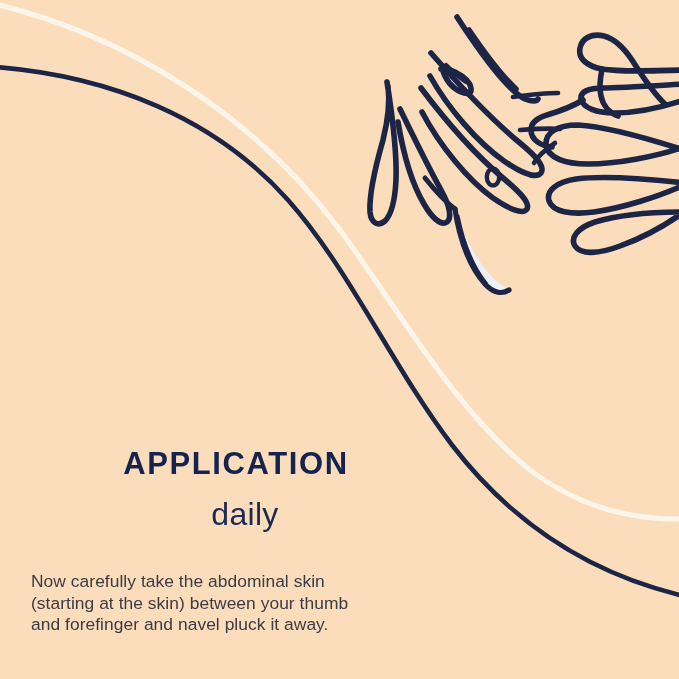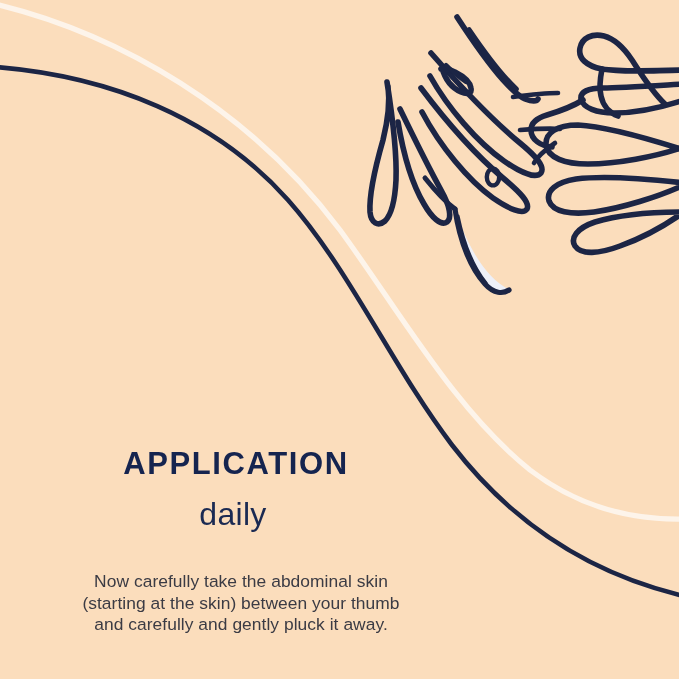--- a/index.html
+++ b/index.html
@@ -40,21 +40,21 @@
     text-align: center;
     font-size: 31px;
     font-weight: bold;
     letter-spacing: 1.6px;
     color: #15244f;
     line-height: 1.0;
     white-space: nowrap;
   }
   #subhead {
     position: absolute;
-    left: 0;
+    left: 12px;
     top: 498px;
     width: 466px;
     text-align: center;
     font-size: 32px;
     font-weight: 300;
     letter-spacing: 0.3px;
     color: #1b2a52;
     line-height: 1.0;
     white-space: nowrap;
   }
@@ -65,21 +65,20 @@
     width: 420px;
     font-size: 17.4px;
     font-weight: normal;
     letter-spacing: 0.05px;
     color: #3b3b44;
     line-height: 21.5px;
   }
   #bodycopy .line {
     display: block;
     white-space: nowrap;
-    text-align: center;
   }
 </style>
 </head>
 <body>
 
 <div id="canvas">
 
   <svg id="art" viewBox="0 0 679 679" xmlns="http://www.w3.org/2000/svg">
 
     <rect x="0" y="0" width="679" height="679" fill="#fbddbc"></rect>
@@ -211,17 +210,17 @@
 
   <div class="text-layer">
 
     <div id="headline">APPLICATION</div>
 
     <div id="subhead">daily</div>
 
     <div id="bodycopy">
       <span class="line">Now carefully take the abdominal skin</span>
       <span class="line">(starting at the skin) between your thumb</span>
-      <span class="line">and carefully and gently pluck it away.</span>
+      <span class="line">and forefinger and navel pluck it away.</span>
     </div>
 
   </div>
 </div>
 
 </body></html>

